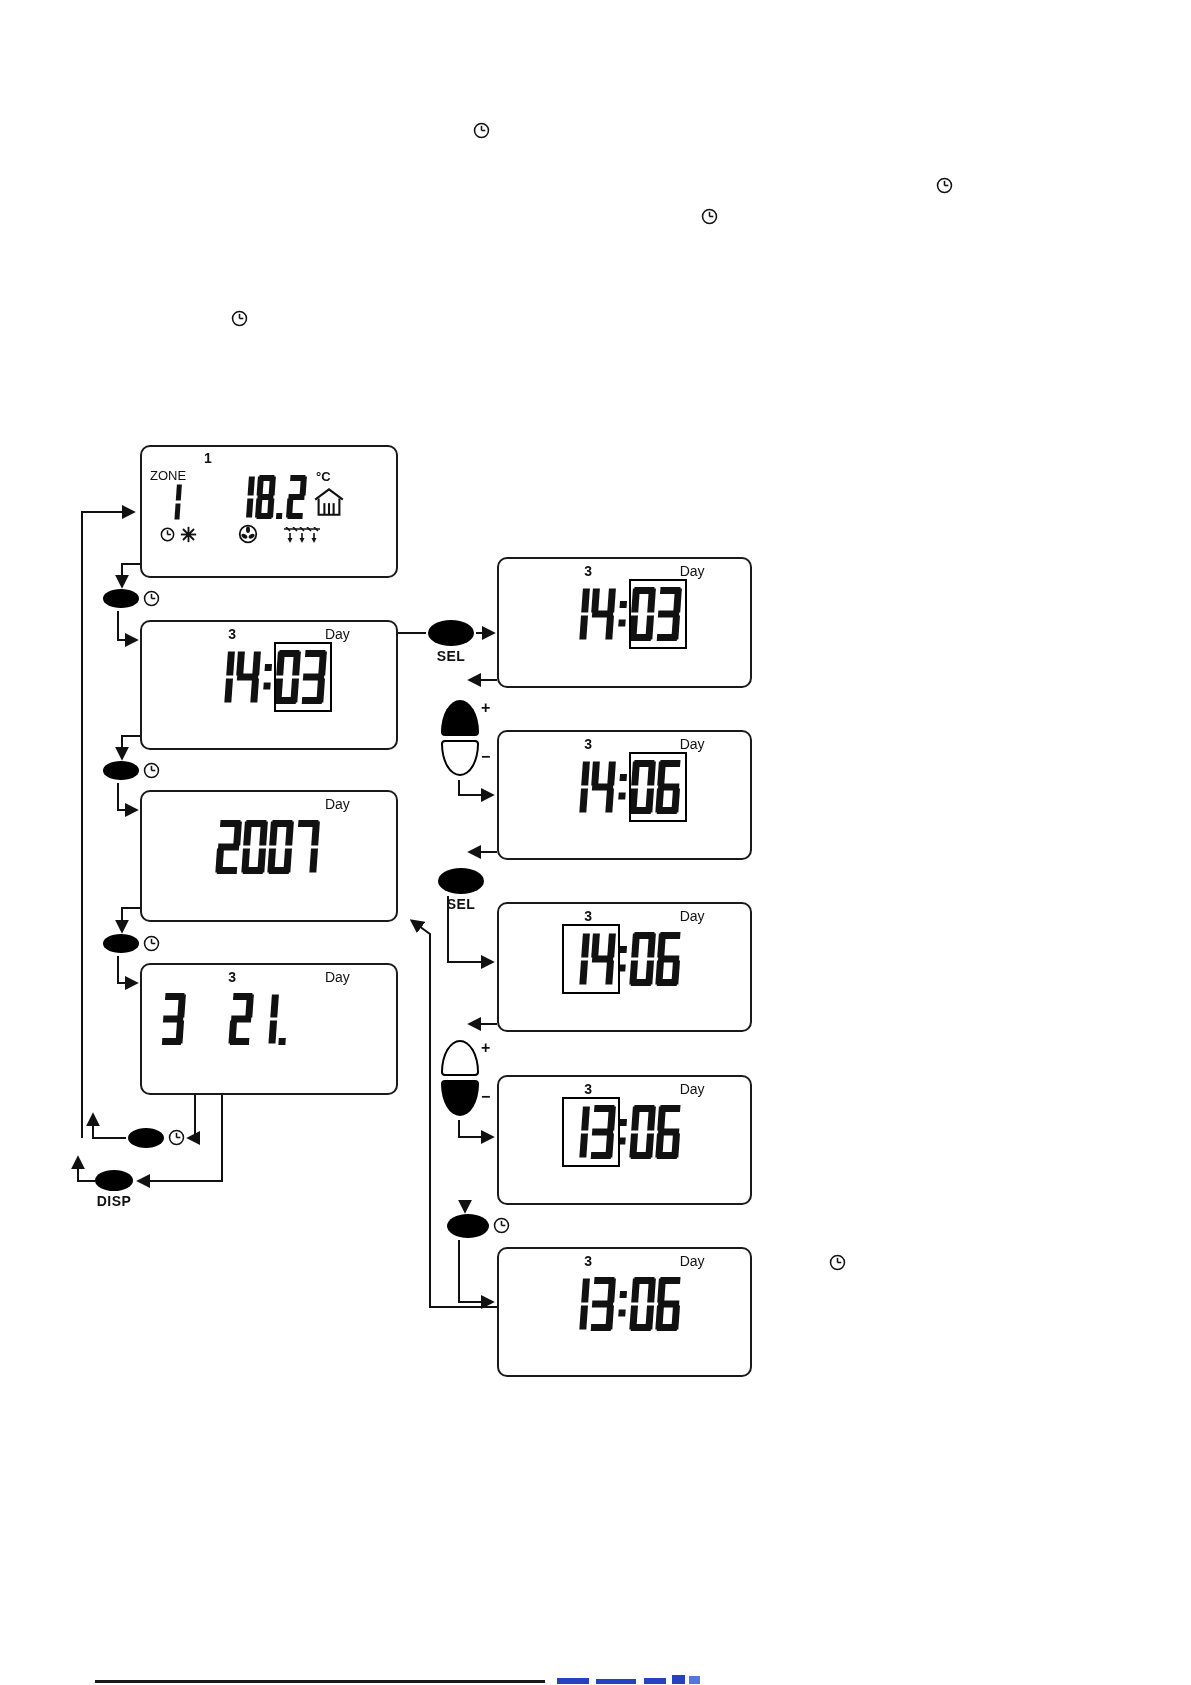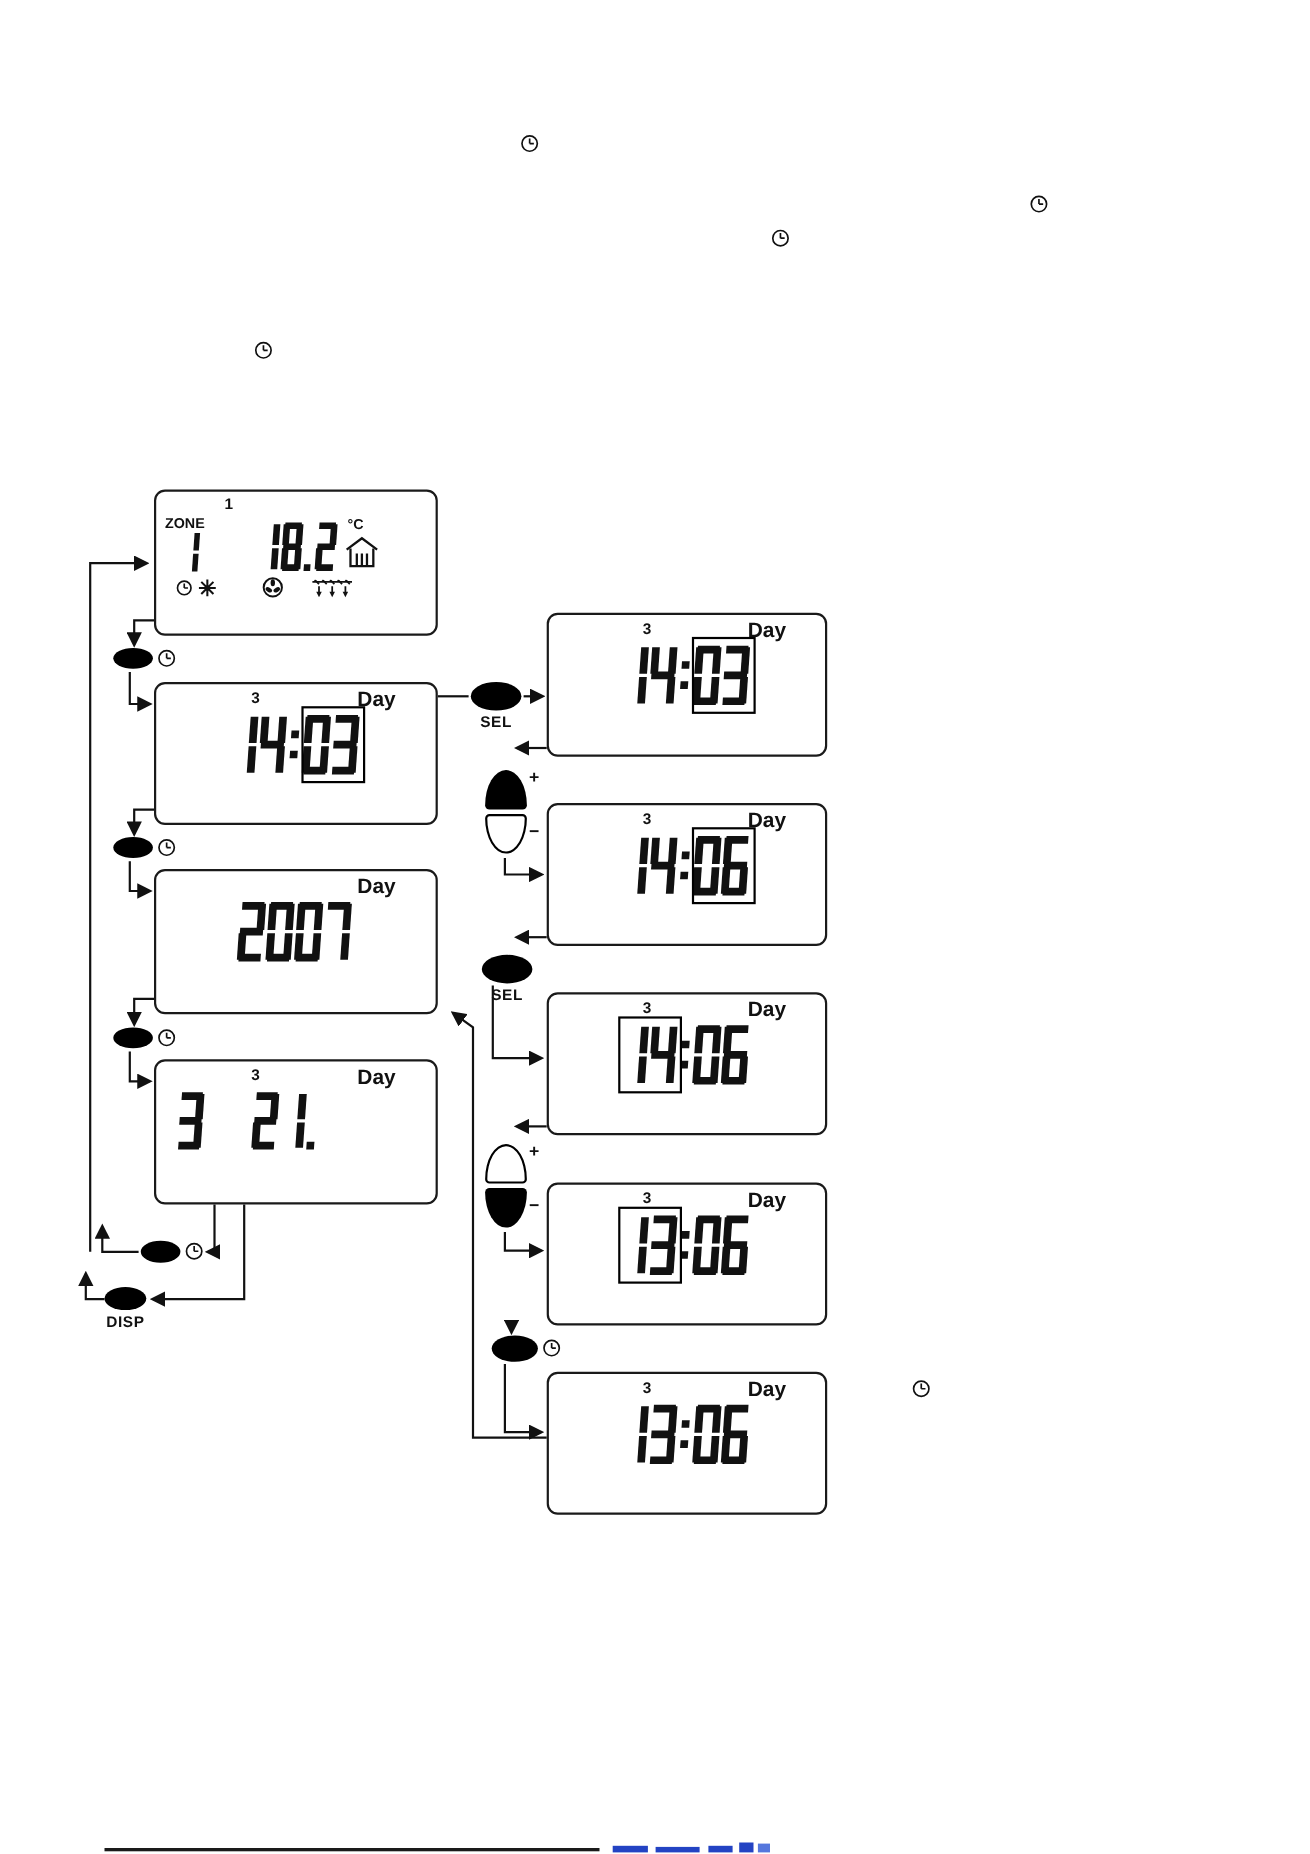--- a/index.html
+++ b/index.html
@@ -1,21 +1,21 @@
 <!DOCTYPE html>
 <html><head>
 <meta charset="utf-8">
 <style>
   html,body{margin:0;padding:0;background:#fff}
   .canvas{position:relative;width:1191px;height:1685px;background:#fff;
           font-family:"Liberation Sans",sans-serif;color:#111;overflow:hidden}
   svg.connectors{position:absolute;left:0;top:0;pointer-events:none}
   .lcd-box{position:absolute;border:2px solid #1a1a1a;border-radius:10px;background:#fff;box-sizing:border-box}
   .dow{position:absolute;top:4px;left:34%;font-weight:bold;font-size:14px}
-  .daylab{position:absolute;top:4px;left:72%;font-weight:bold;font-size:19px}
+  .daylab{position:absolute;top:4px;left:72%;font-weight:normal;font-size:14px}
   .lcd-val{position:absolute;left:0;right:0;top:28px;display:flex;justify-content:center}
   .lcd-val-d{position:absolute;left:22px;top:28px;display:flex;gap:46px}
   .lcd-wrap{position:relative;display:inline-block;line-height:0}
   .selbox{position:absolute;top:-8px;bottom:-8px;width:58px;border:2.5px solid #000;box-sizing:border-box}
   .selbox.right{right:-5px}
   .selbox.left{left:-5px}
   .oval{position:absolute;background:#000;border-radius:50%}
   .halfbtn{position:absolute;width:38px;height:36px;box-sizing:border-box}
   .halfbtn.top{border-radius:19px 19px 4px 4px/32px 32px 4px 4px}
   .halfbtn.bot{border-radius:4px 4px 19px 19px/4px 4px 32px 32px}
@@ -95,21 +95,21 @@
   <span class="ico" style="left:829px;top:1254px">
     <svg width="17" height="17" viewBox="0 0 20 20">
         <circle cx="10" cy="10" r="8.2" fill="none" stroke="#111" stroke-width="1.8"></circle>
         <line x1="10" y1="10" x2="10" y2="4.5" stroke="#111" stroke-width="1.8"></line>
         <line x1="10" y1="10" x2="14.5" y2="10" stroke="#111" stroke-width="1.8"></line>
       </svg>
   </span>
 
   <div class="lcd-box" style="left:140px;top:445px;width:258px;height:133px">
     <span class="smallnum" style="left:62px;top:3px">1</span>
-    <span style="position:absolute;left:8px;top:21px;font-weight:bold;font-size:13px">ZONE</span>
+    <span style="position:absolute;left:8px;top:21px;font-weight:normal;font-size:13px">ZONE</span>
     <span class="lcd-wrap" style="position:absolute;left:24px;top:36px"><svg width="16" height="38" viewBox="0 0 16 38" style="overflow:visible">
           <g fill="#111" transform="skewX(-4)">
             <rect x="11" y="1.5" width="5" height="16"></rect>
             <rect x="11" y="20.5" width="5" height="16"></rect>
           </g>
         </svg></span>
     <span class="lcd-wrap" style="position:absolute;left:95px;top:28px"><svg width="70" height="44" viewBox="0 0 70 44" style="overflow:visible">
           <g fill="#111" transform="skewX(-4)">
             <rect x="12" y="1.5" width="6" height="19"></rect>
             <rect x="12" y="23.5" width="6" height="19"></rect>

